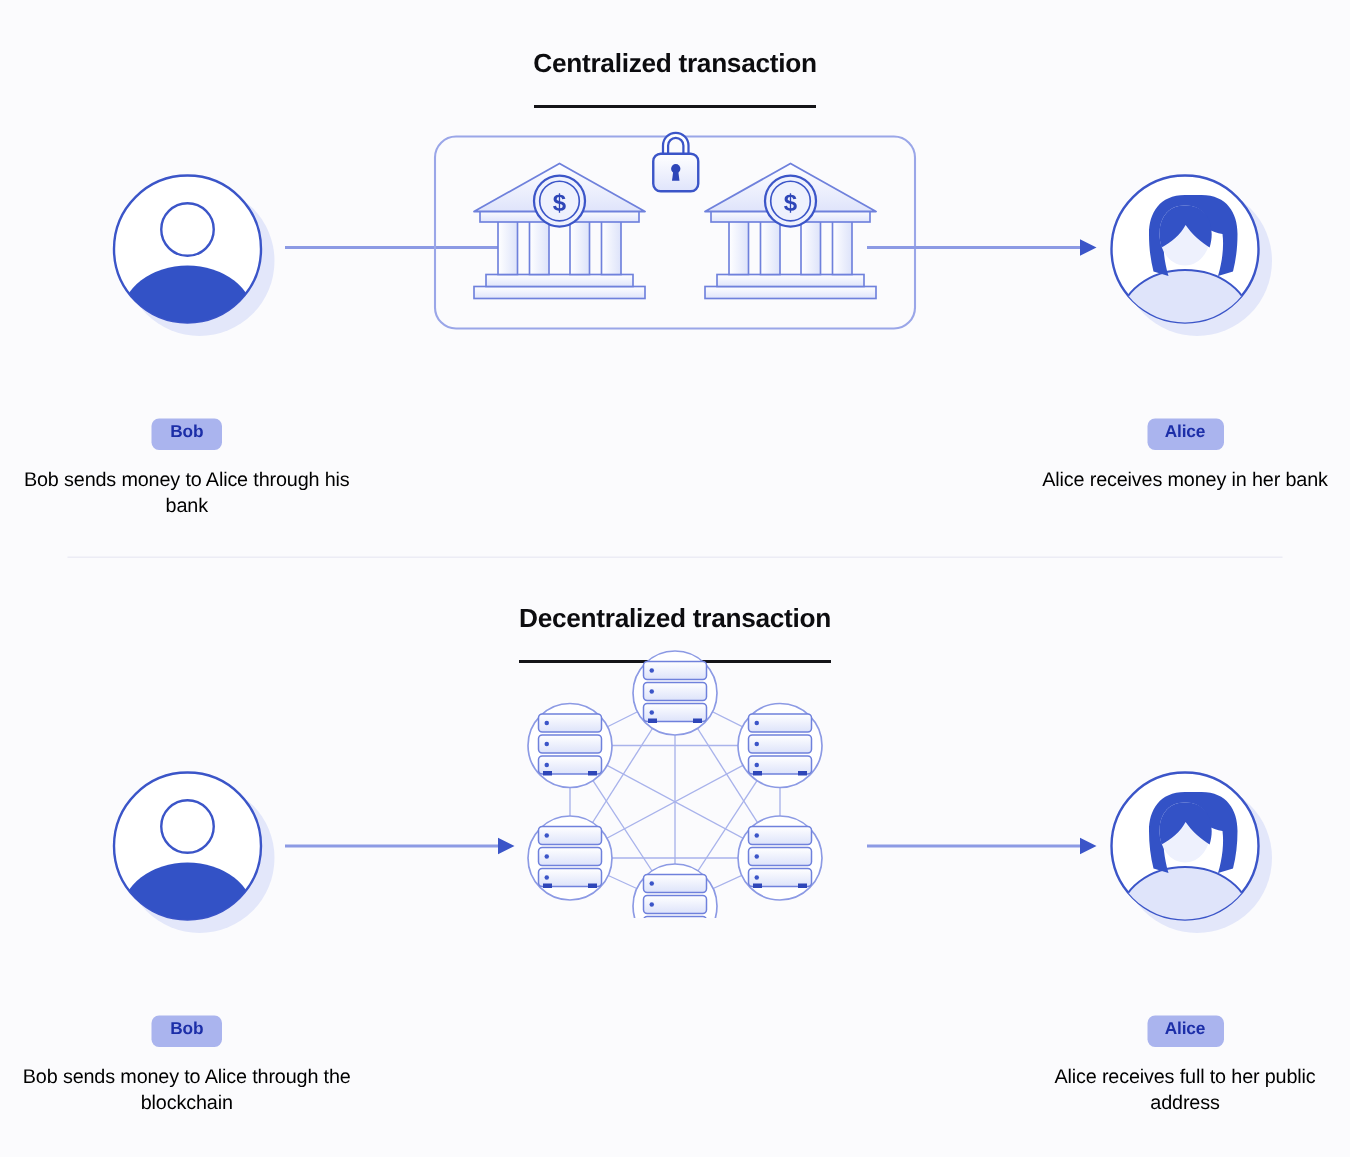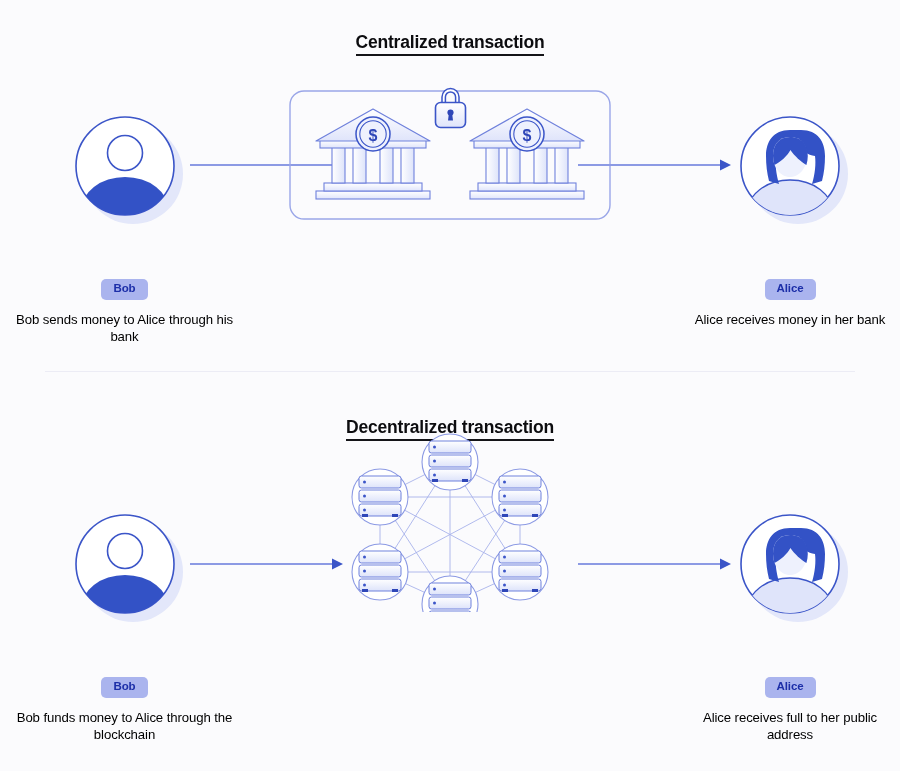--- a/index.html
+++ b/index.html
@@ -12,21 +12,21 @@
     position:relative;
   }
   .section{position:relative;width:900px;height:372px;}
   .section.bottom{height:399px;}
 
   .sec-title{
     position:absolute;left:0;right:0;text-align:center;
     font-size:17.5px;font-weight:700;letter-spacing:-0.2px;color:#0c0c0f;
   }
   .sec-title span{
-    border-bottom:2px solid #141418;padding-bottom:2px;
+    border-bottom:2px solid #141418;padding-bottom:18px;
   }
 
   .divider{
     position:absolute;left:45px;right:45px;top:371px;height:1px;
     background:#ececf5;
   }
 
   
   .col{position:absolute;text-align:center;}
   .col-left{left:12px;width:225px;}
@@ -181,42 +181,42 @@
       <span class="pill">Alice</span>
     </div>
     <div class="caption">Alice receives money in her bank</div>
   </div>
 </div>
 
 <div class="divider"></div>
 
 <div class="section bottom">
 
-  <div class="sec-title" style="top:45px;">
+  <div class="sec-title" style="top:30px;">
     <span>Decentralized transaction</span>
   </div>
 
   <div class="col col-left" style="top:141px;">
     <div class="avatar">
       <div class="shadow"></div>
       <svg width="102" height="102" viewBox="0 0 102 102">
         <circle cx="51" cy="51" r="49" fill="#ffffff" stroke="#3b55c8" stroke-width="1.6"></circle>
         <clipPath id="bobclipB">
             <circle cx="51" cy="51" r="49"></circle>
           </clipPath>
         <g clip-path="url(#bobclipB)">
           <ellipse cx="51" cy="96" rx="44" ry="34" fill="#3352c6"></ellipse>
         </g>
         <circle cx="51" cy="38" r="17.5" fill="#ffffff" stroke="#3b55c8" stroke-width="1.6"></circle>
       </svg>
     </div>
     <div style="margin-top:14px;">
       <span class="pill">Bob</span>
     </div>
-    <div class="caption">Bob funds money to Alice through the blockchain</div>
+    <div class="caption">Bob sends money to Alice through the blockchain</div>
   </div>
 
   <svg class="arrow" style="left:190px;top:184px;" width="155" height="16" viewBox="0 0 155 16">
     <line x1="0" y1="8" x2="143" y2="8" stroke="#8c9ae4" stroke-width="2"></line>
     <path d="M142 2.5 L153 8 L142 13.5 Z" fill="#3b55c8"></path>
   </svg>
 
   <div class="col col-mid" style="top:60px;">
     <div class="netbox">
       <svg width="210" height="180" viewBox="0 0 210 180">

